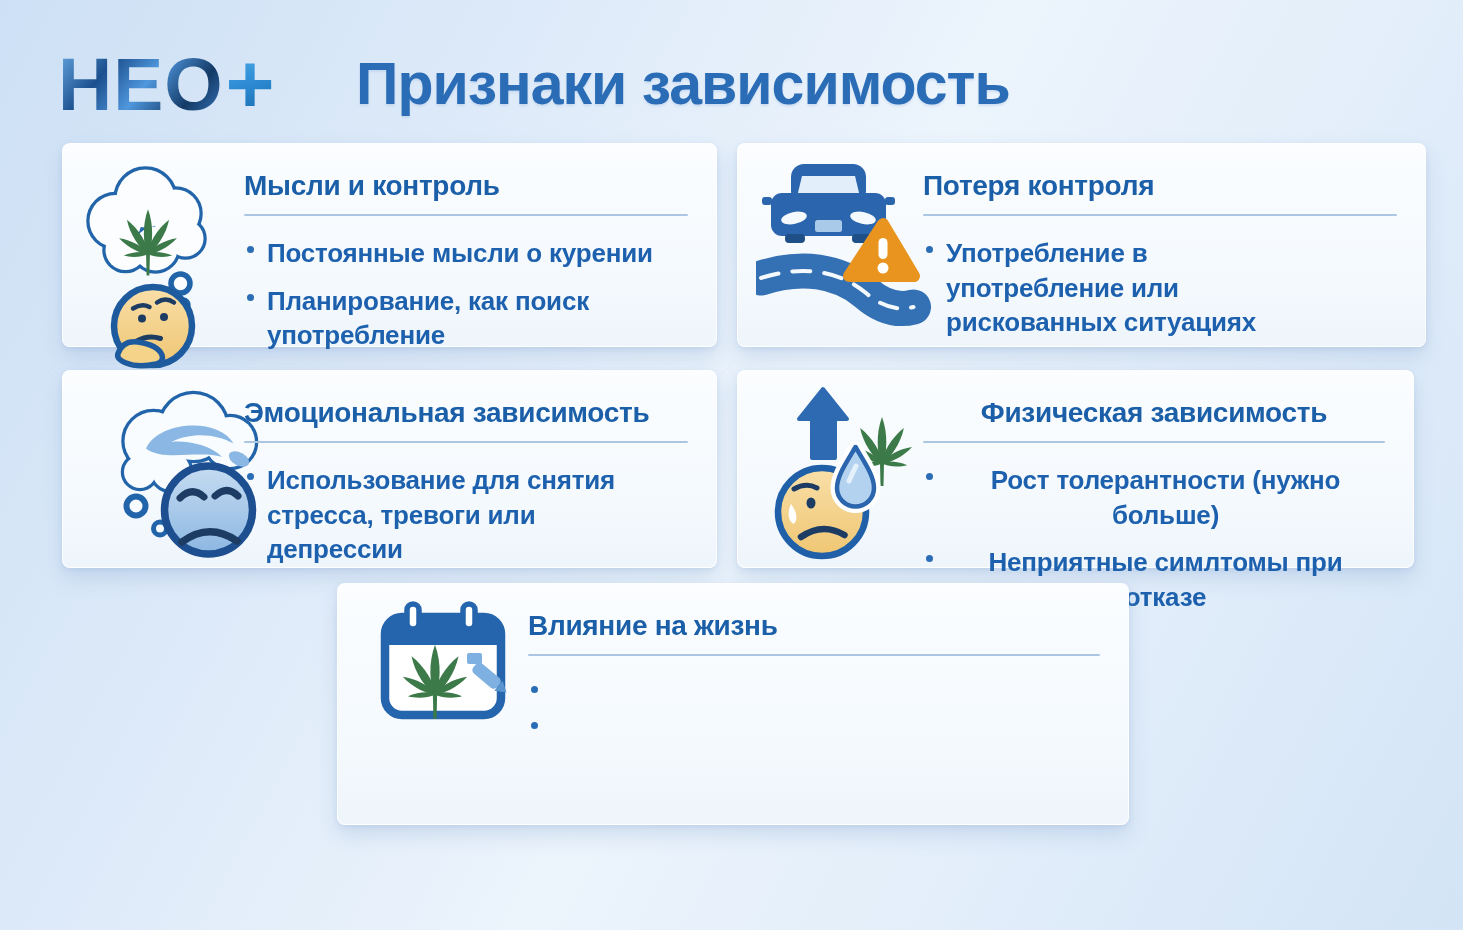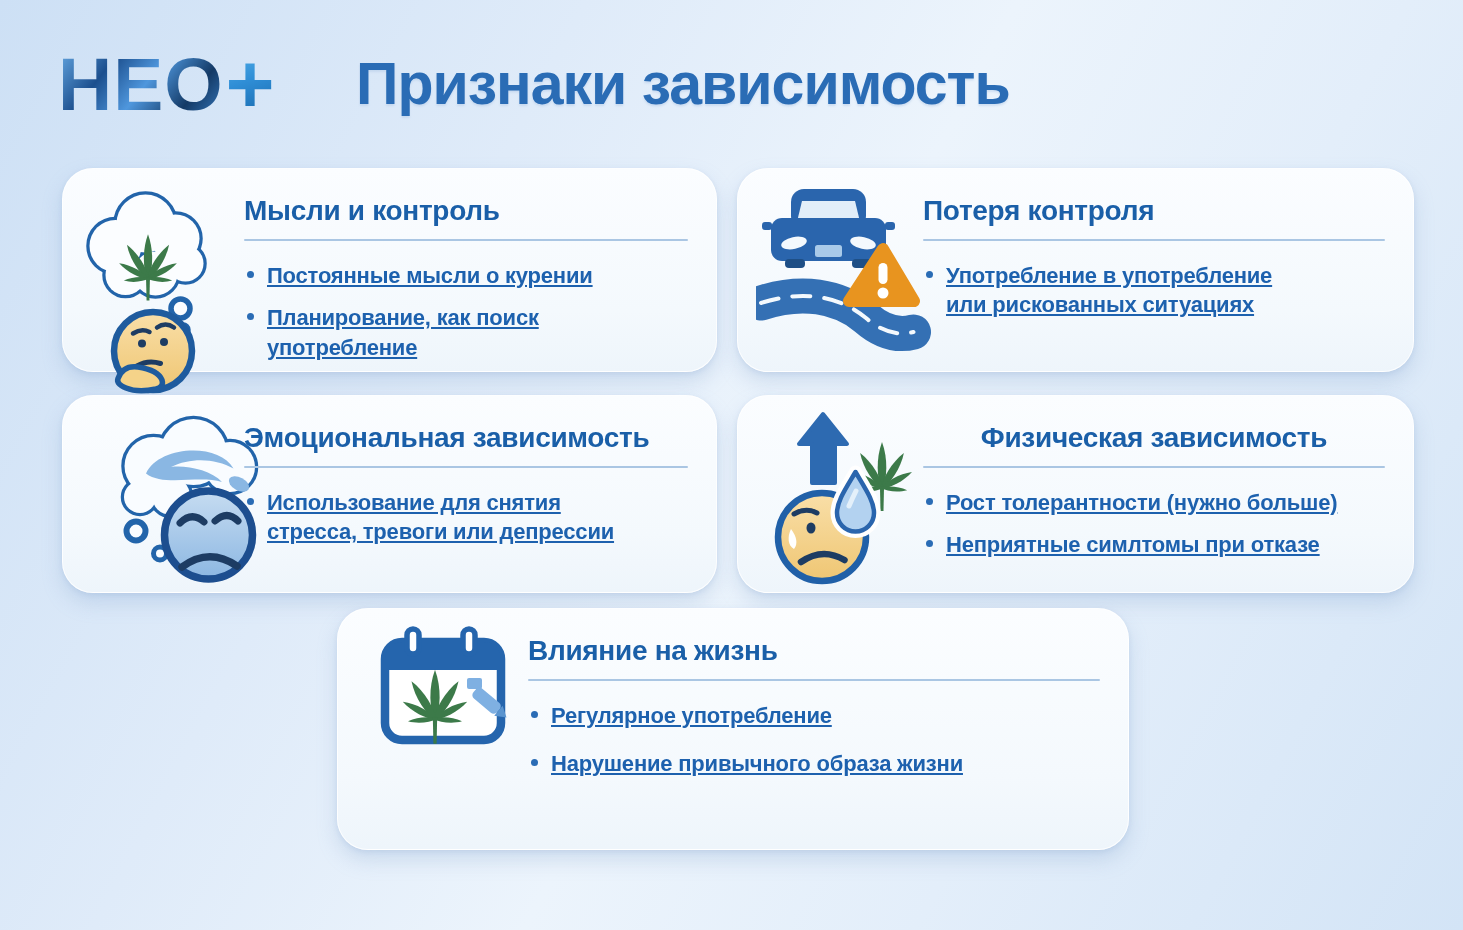--- a/index.html
+++ b/index.html
@@ -25,28 +25,27 @@
     -webkit-text-fill-color:transparent;color:transparent;
   }
   .page-title{
     position:absolute;left:356px;top:40px;margin:0;
     font-size:59px;line-height:88px;font-weight:800;letter-spacing:-1px;
     color:#2a6cb5;text-shadow:0 2px 2px rgba(175,200,230,.45);
   }
 
   
   .card{
-    position:absolute;border-radius:31px;
+    position:absolute;border-radius:8px;
     background:linear-gradient(180deg,#fbfdff 0%,#f4f9fd 70%,#eef5fb 100%);
     box-shadow:0 10px 20px rgba(128,160,205,.28),0 2px 5px rgba(128,160,205,.18);
     border:1px solid rgba(255,255,255,.85);
-    margin-top:25px;
   }
   .card1{left:62px;top:143px;width:653px;height:202px;}
-  .card2{left:737px;top:143px;width:675px;height:202px;}
+  .card2{left:737px;top:143px;width:675px;height:202px;padding-left:12px;}
   .card3{left:62px;top:370px;width:653px;height:196px;}
   .card4{left:737px;top:370px;width:675px;height:196px;text-align:center;}
   .card5{left:337px;top:583px;width:790px;height:240px;}
 
   .icon{position:absolute;}
   .icon1{left:20px;top:17px;}
   .icon2{left:18px;top:15px;}
   .icon3{left:33px;top:15px;}
   .icon4{left:25px;top:12px;}
   .icon5{left:41px;top:15px;}
@@ -56,21 +55,21 @@
   .card2 .card-body,.card4 .card-body{left:185px;}
   .card5 .card-body{left:190px;}
 
   .card-title{margin:0;font-size:28px;line-height:32px;font-weight:700;color:#1a5fa8;letter-spacing:-.3px;}
   .divider{height:2px;background:#aac6e3;margin:12px 0 20px 0;border-radius:1px;}
 
   .bullets{list-style:none;margin:0;padding:0;}
   .bullets li{display:flex;margin-bottom:13px;}
   .card5 .bullets li{margin-bottom:19px;}
   .dot{width:7px;height:7px;border-radius:50%;background:#2a6cb5;flex:none;margin:10px 13px 0 3px;}
-  .btxt{font-size:22px;line-height:1.33;font-weight:700;color:#1d61ae;letter-spacing:-.2px;text-decoration:underline;}
+  .btxt{font-size:26px;line-height:1.33;font-weight:700;color:#1d61ae;letter-spacing:-.2px;}
   .card2 .bullets{max-width:350px;}
   .card3 .bullets{max-width:400px;}
 </style>
 </head>
 <body>
 
 <svg width="0" height="0" style="position:absolute" aria-hidden="true">
   <defs>
     <g id="cannabis" fill="#3c7a49">
       <path d="M0,5 C-8,-14 -9,-44 0,-68 C9,-44 8,-14 0,5 Z"></path>
@@ -266,23 +265,21 @@
         <rect x="185" y="140" width="62" height="26" rx="9" fill="#7fb0e2"></rect>
         <path d="M247,140 L268,153 L247,166 Z" fill="#5a94cf"></path>
       </g>
     </svg>
     <div class="card-body">
       <h2 class="card-title">Влияние на жизнь</h2>
       <div class="divider"></div>
       <ul class="bullets">
         <li>
             <span class="dot"></span>
-            <span class="btxt">Регулярное употребление</span>
-          </li>
-        <li>
-            <span class="dot"></span>
-            <span class="btxt">Нарушение привычного образа жизни</span>
+          </li>
+        <li>
+            <span class="dot"></span>
           </li>
       </ul>
     </div>
   </section>
 
 </div>
 
 </body></html>

